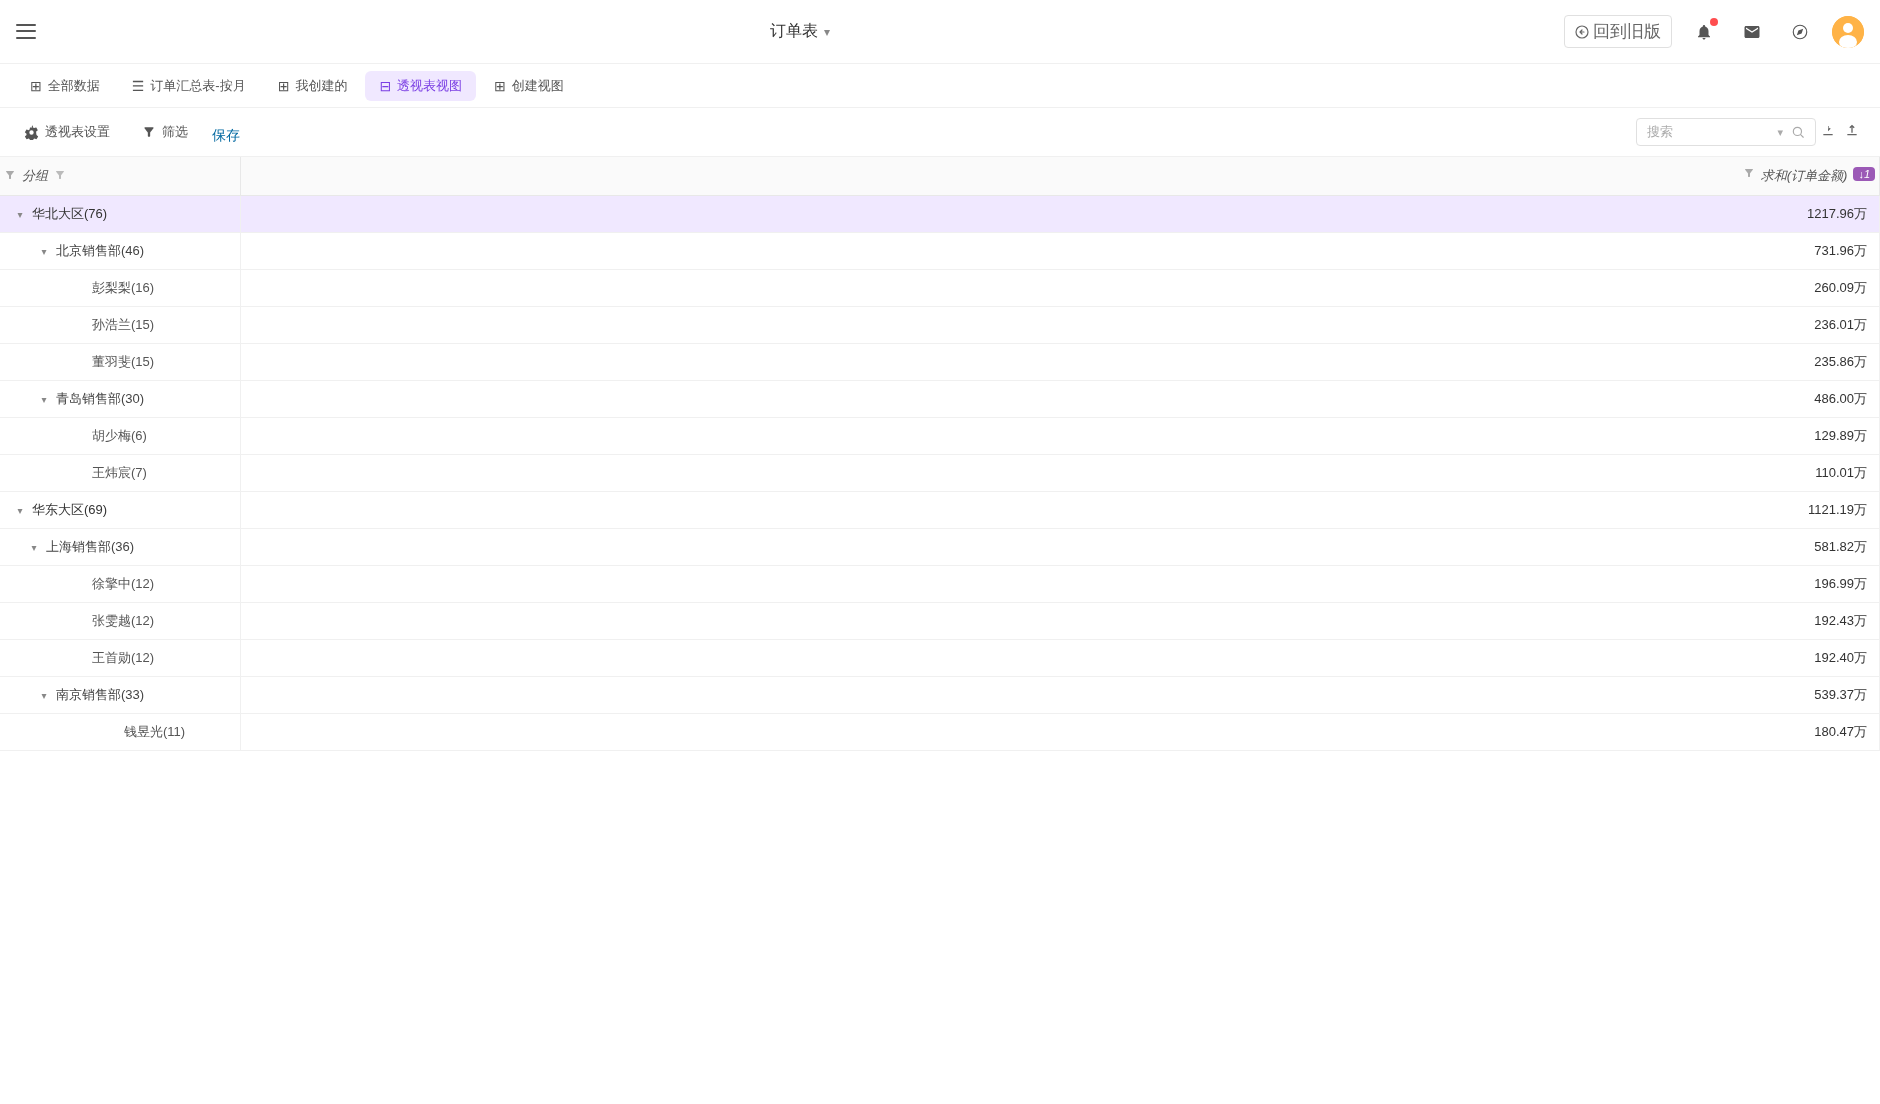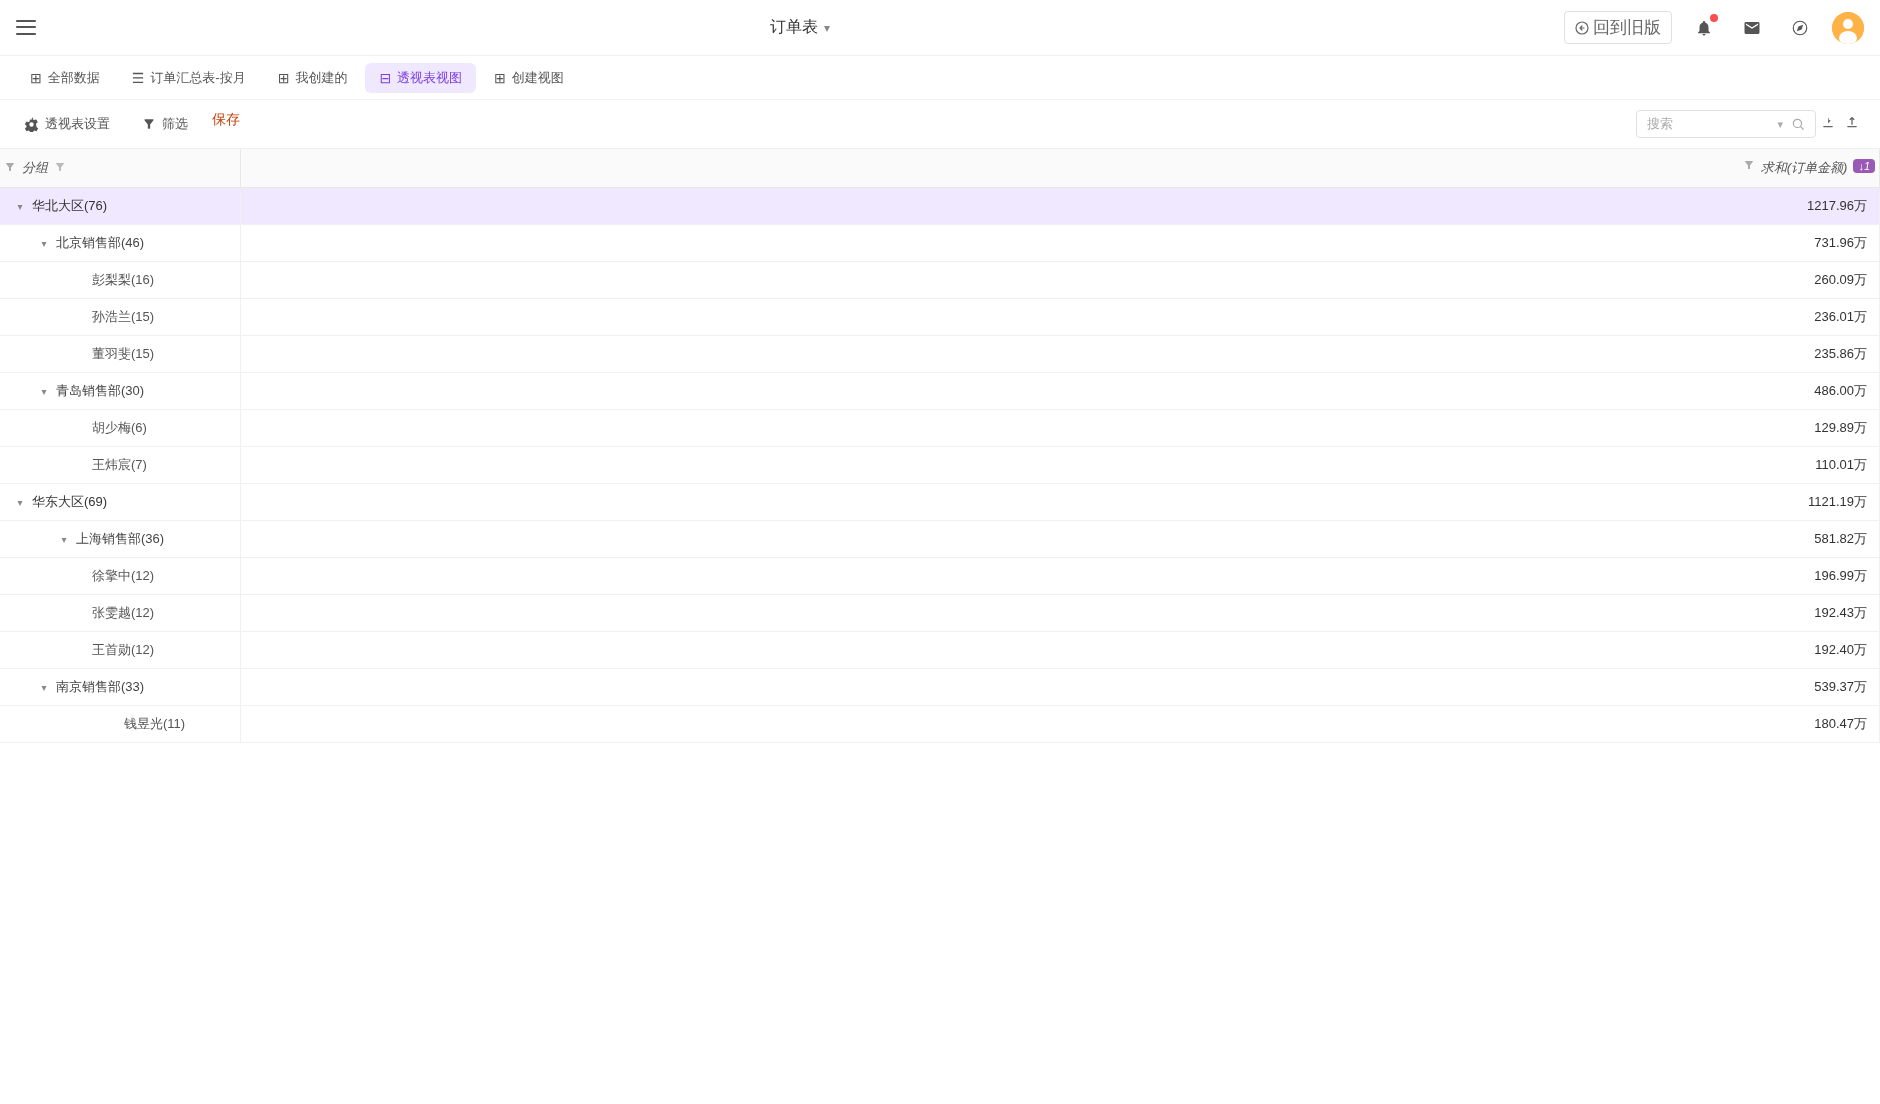--- a/index.html
+++ b/index.html
@@ -3,21 +3,21 @@
   <meta charset="utf-8">
   <style>
     * { box-sizing: border-box; margin: 0; padding: 0; }
     body { font-family: -apple-system, BlinkMacSystemFont, 'PingFang SC', 'Microsoft YaHei', sans-serif; background: #fff; color: #333; font-size: 14px; }
     
     
     .header {
       display: flex;
       align-items: center;
       justify-content: space-between;
-      height: 56px;
+      height: 64px;
       padding: 0 16px;
       border-bottom: 1px solid #f0f0f0;
       background: #fff;
     }
     .header-left { display: flex; align-items: center; gap: 12px; }
     .header-center { display: flex; align-items: center; gap: 6px; font-size: 16px; font-weight: 500; }
     .header-right { display: flex; align-items: center; gap: 16px; }
     .hamburger { width: 20px; height: 20px; display: flex; flex-direction: column; justify-content: space-around; cursor: pointer; }
     .hamburger span { display: block; height: 2px; background: #555; border-radius: 1px; }
     .dropdown-arrow { font-size: 12px; color: #888; }
@@ -55,32 +55,32 @@
 
     
     .toolbar {
       display: flex;
       align-items: center;
       justify-content: space-between;
       padding: 10px 16px;
       border-bottom: 1px solid #f0f0f0;
       background: #fff;
     }
-    .toolbar-left { display: flex; align-items: flex-start; gap: 16px; }
+    .toolbar-left { display: flex; align-items: flex-end; gap: 16px; }
     .toolbar-btn {
       display: flex;
       align-items: center;
       gap: 6px;
       cursor: pointer;
       color: #555;
       font-size: 13px;
       padding: 4px 8px;
       border-radius: 4px;
     }
-    .save-btn { color: #c2410c; font-weight: 500; }
+    .save-btn { color: #0369a1; font-weight: 500; }
     .search-area {
       display: flex;
       align-items: center;
       gap: 8px;
       border: 1px solid #e0e0e0;
       border-radius: 4px;
       padding: 4px 10px;
       width: 180px;
       color: #999;
     }
@@ -358,21 +358,21 @@
           </tr>
           <tr class="row-person">
             <td style="padding-left: 72px;"><span style="display:inline-block;width:20px;"></span><span>王炜宸(7)</span></td>
             <td>110.01万</td>
           </tr>
           <tr class="row-region">
             <td style="padding-left: 12px;"><span class="expand-btn">▾</span><span>华东大区(69)</span></td>
             <td>1121.19万</td>
           </tr>
           <tr class="row-dept">
-            <td style="padding-left: 56px;"><span class="expand-btn">▾</span><span>上海销售部(36)</span></td>
+            <td style="padding-left: 26px;"><span class="expand-btn">▾</span><span>上海销售部(36)</span></td>
             <td>581.82万</td>
           </tr>
           <tr class="row-person">
             <td style="padding-left: 72px;"><span style="display:inline-block;width:20px;"></span><span>徐擎中(12)</span></td>
             <td>196.99万</td>
           </tr>
           <tr class="row-person">
             <td style="padding-left: 72px;"><span style="display:inline-block;width:20px;"></span><span>张雯越(12)</span></td>
             <td>192.43万</td>
           </tr>

